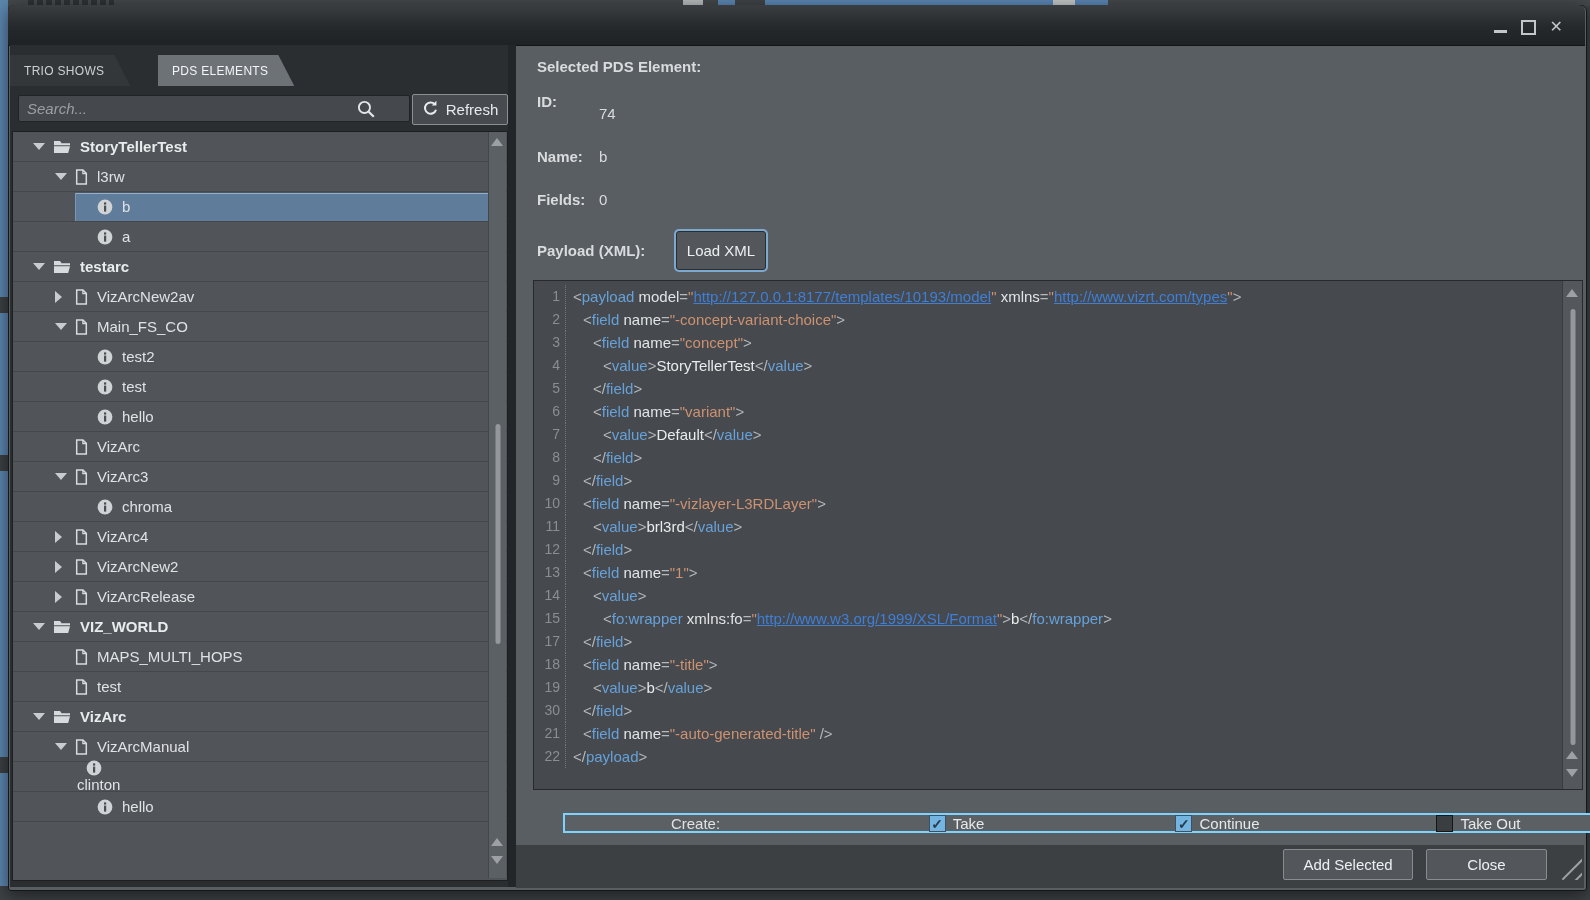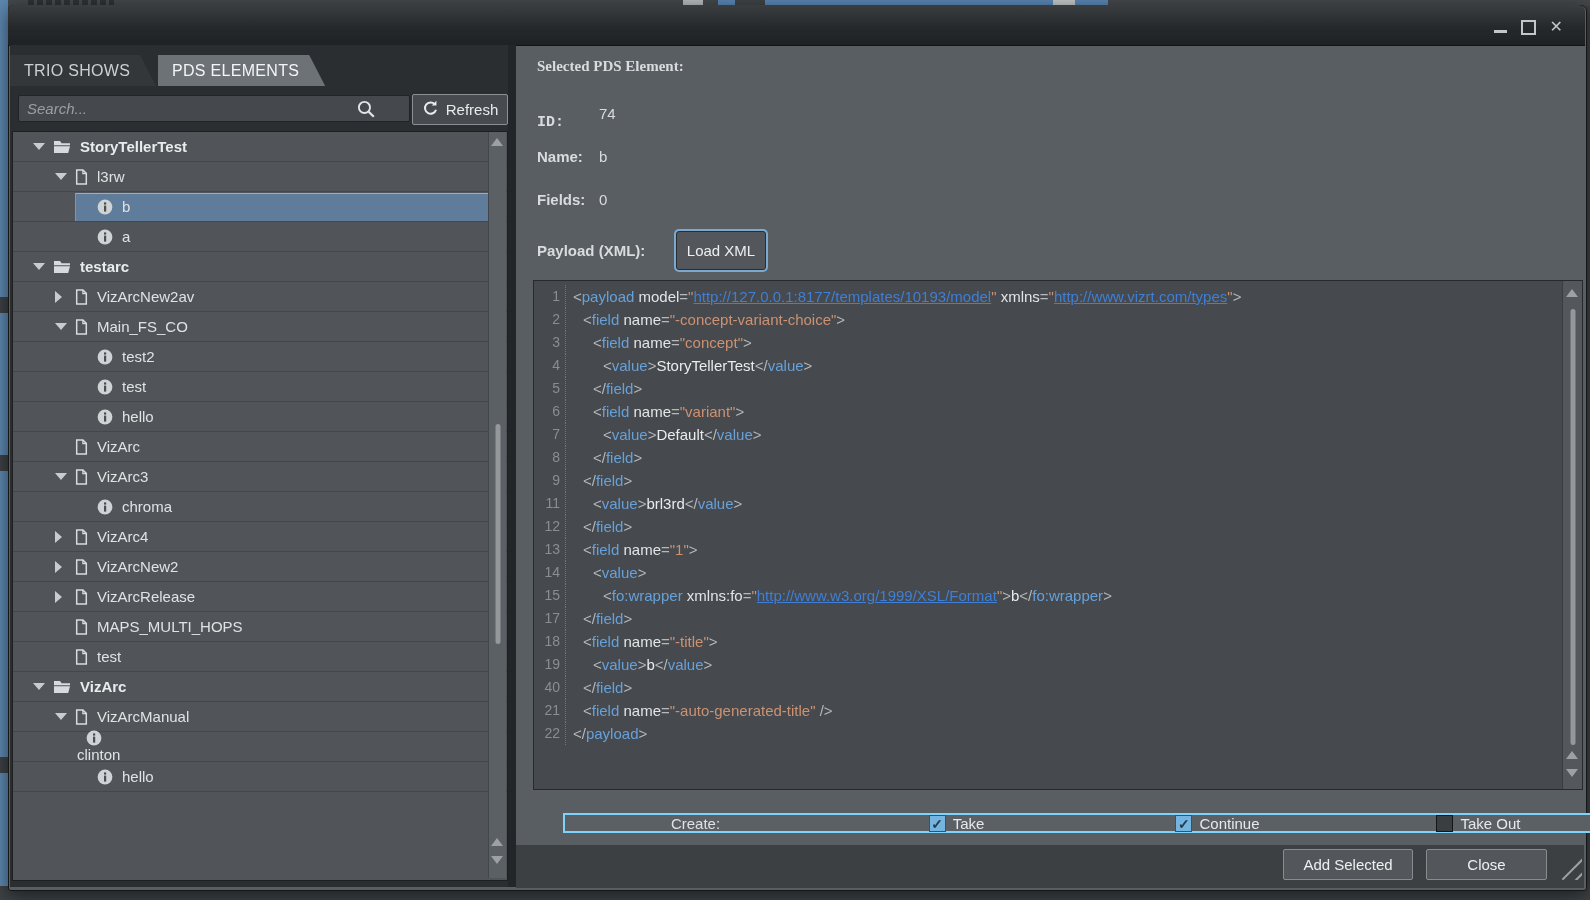--- a/index.html
+++ b/index.html
@@ -22,21 +22,21 @@
   .titlebar{left:8px;top:5px;width:1577px;height:40px;border-radius:6px 6px 0 0;
             background:linear-gradient(#3a3e41,#26292c 55%,#1f2224);border-bottom:1px solid #121415;}
   .winbtns{right:22px;top:14px;display:flex;gap:14px;align-items:center;position:absolute;}
   .wbtn{color:#c3c6c8;font-size:16px;line-height:16px;cursor:default;}
   .wbtn.min{width:13px;height:3px;background:#c3c6c8;margin-top:9px;}
   .wbtn.max{width:11px;height:11px;border:2px solid #c3c6c8;}
 
   
   .left-col{left:10px;top:45px;width:498px;height:842px;background:#2b2e31;border-right:1px solid #1c1e20;}
   .tab{position:absolute;top:55px;height:31px;display:flex;align-items:center;padding:0 26px 0 14px;
-       font-size:16px;letter-spacing:.3px;clip-path:polygon(0 0,calc(100% - 16px) 0,100% 100%,0 100%);}
+       font-size:12px;letter-spacing:.3px;clip-path:polygon(0 0,calc(100% - 16px) 0,100% 100%,0 100%);}
   .tab.inactive{background:#33373a;color:#ccd0d2;}
   .tab.active{background:#6d7276;color:#f3f5f6;}
 
   .search-input{left:18px;top:95px;width:352px;height:25px;background:#45494d;border:1px solid #212427;
       border-radius:2px;color:#d7d9db;font-size:15px;font-style:italic;padding:0 30px 0 8px;outline:none;}
   .search-input::placeholder{color:#9b9fa2;}
   .search-ico{left:356px;top:99px;width:20px;height:20px;}
   .refresh-btn{left:412px;top:94px;width:94px;height:29px;background:#474b4f;border:1px solid #8b8f92;
       border-radius:2px;display:flex;align-items:center;justify-content:center;gap:7px;color:#e8eaeb;font-size:15px;}
 
@@ -352,20 +352,34 @@
           </span>
           <span class="ticon">
             <svg width="13" height="16" viewBox="0 0 13 16">
               <path d="M1.7 1h6.2l3.4 3.4V15H1.7z" fill="none" stroke="#d8dbdd" stroke-width="1.5"></path>
               <path d="M7.9 1v3.6h3.4" fill="none" stroke="#d8dbdd" stroke-width="1.3"></path>
             </svg>
           </span>
           <span class="tlabel">VizArcRelease</span>
         </div>
       </div>
+      <div class="trow bold">
+        <div class="cnt" style="padding-left: 20px;">
+          <span class="exp">
+            <span class="t-open"></span>
+          </span>
+          <span class="ticon">
+            <svg width="18" height="14" viewBox="0 0 18 14">
+              <path d="M1 1h6l1.6 2.2H17v2H1z" fill="#d8dbdd"></path>
+              <path d="M1 6.2h16L15.2 13H1z" fill="#d8dbdd"></path>
+            </svg>
+          </span>
+          <span class="tlabel">VIZ_WORLD</span>
+        </div>
+      </div>
       <div class="trow">
         <div class="cnt" style="padding-left: 42px;">
           <span class="exp"></span>
           <span class="ticon">
             <svg width="13" height="16" viewBox="0 0 13 16">
               <path d="M1.7 1h6.2l3.4 3.4V15H1.7z" fill="none" stroke="#d8dbdd" stroke-width="1.5"></path>
               <path d="M7.9 1v3.6h3.4" fill="none" stroke="#d8dbdd" stroke-width="1.3"></path>
             </svg>
           </span>
           <span class="tlabel">MAPS_MULTI_HOPS</span>
@@ -441,50 +455,51 @@
 
   <div class="abs sbar" style="left:488px;top:132px;width:17px;height:746px;">
     <div class="arr-up" style="position:absolute;left:2px;top:6px;"></div>
     <div class="thumb" style="top:292px;height:220px;"></div>
     <div class="arr-up" style="position:absolute;left:2px;top:706px;"></div>
     <div class="arr-down" style="position:absolute;left:2px;top:724px;"></div>
   </div>
 
   <div class="abs divider"></div>
 
-  <div class="abs rlabel" style="left:537px;top:58px;font-family:Liberation Serif, serif;">Selected PDS Element:</div>
-  <div class="abs rlabel" style="left:537px;top:114px;font-family:Liberation Mono, monospace;">ID:</div>
+  <div class="abs rlabel" style="left:537px;top:58px;">Selected PDS Element:</div>
+  <div class="abs rlabel" style="left:537px;top:93px;">ID:</div>
   <div class="abs rvalue" style="left:599px;top:105px;">74</div>
   <div class="abs rlabel" style="left:537px;top:148px;">Name:</div>
   <div class="abs rvalue" style="left:599px;top:148px;">b</div>
   <div class="abs rlabel" style="left:537px;top:191px;">Fields:</div>
   <div class="abs rvalue" style="left:599px;top:191px;">0</div>
   <div class="abs rlabel" style="left:537px;top:242px;">Payload (XML):</div>
   <div class="abs loadxml">Load XML</div>
 
   <div class="abs xmlpanel">
     <div class="xbody" id="xmlbody">
         <div class="xline"><span class="lnum">1</span><span style="padding-left: 0px;"><span class="tok-p">&lt;</span><span class="tok-tag">payload</span><span class="tok-attr"> model</span><span class="tok-p">=</span><span class="tok-str">"</span><span class="tok-link">http://127.0.0.1:8177/templates/10193/model</span><span class="tok-str">"</span><span class="tok-attr"> xmlns</span><span class="tok-p">=</span><span class="tok-str">"</span><span class="tok-link">http://www.vizrt.com/types</span><span class="tok-str">"</span><span class="tok-p">&gt;</span></span></div>
         <div class="xline"><span class="lnum">2</span><span style="padding-left: 10px;"><span class="tok-p">&lt;</span><span class="tok-tag">field</span><span class="tok-attr"> name</span><span class="tok-p">=</span><span class="tok-str">"-concept-variant-choice"</span><span class="tok-p">&gt;</span></span></div>
         <div class="xline"><span class="lnum">3</span><span style="padding-left: 20px;"><span class="tok-p">&lt;</span><span class="tok-tag">field</span><span class="tok-attr"> name</span><span class="tok-p">=</span><span class="tok-str">"concept"</span><span class="tok-p">&gt;</span></span></div>
         <div class="xline"><span class="lnum">4</span><span style="padding-left: 30px;"><span class="tok-p">&lt;</span><span class="tok-tag">value</span><span class="tok-p">&gt;</span><span class="tok-txt">StoryTellerTest</span><span class="tok-p">&lt;/</span><span class="tok-tag">value</span><span class="tok-p">&gt;</span></span></div>
         <div class="xline"><span class="lnum">5</span><span style="padding-left: 20px;"><span class="tok-p">&lt;/</span><span class="tok-tag">field</span><span class="tok-p">&gt;</span></span></div>
         <div class="xline"><span class="lnum">6</span><span style="padding-left: 20px;"><span class="tok-p">&lt;</span><span class="tok-tag">field</span><span class="tok-attr"> name</span><span class="tok-p">=</span><span class="tok-str">"variant"</span><span class="tok-p">&gt;</span></span></div>
         <div class="xline"><span class="lnum">7</span><span style="padding-left: 30px;"><span class="tok-p">&lt;</span><span class="tok-tag">value</span><span class="tok-p">&gt;</span><span class="tok-txt">Default</span><span class="tok-p">&lt;/</span><span class="tok-tag">value</span><span class="tok-p">&gt;</span></span></div>
         <div class="xline"><span class="lnum">8</span><span style="padding-left: 20px;"><span class="tok-p">&lt;/</span><span class="tok-tag">field</span><span class="tok-p">&gt;</span></span></div>
         <div class="xline"><span class="lnum">9</span><span style="padding-left: 10px;"><span class="tok-p">&lt;/</span><span class="tok-tag">field</span><span class="tok-p">&gt;</span></span></div>
+        <div class="xline"><span class="lnum">10</span><span style="padding-left: 10px;"><span class="tok-p">&lt;</span><span class="tok-tag">field</span><span class="tok-attr"> name</span><span class="tok-p">=</span><span class="tok-str">"-vizlayer-L3RDLayer"</span><span class="tok-p">&gt;</span></span></div>
         <div class="xline"><span class="lnum">11</span><span style="padding-left: 20px; text-align: center;"><span class="tok-p">&lt;</span><span class="tok-tag">value</span><span class="tok-p">&gt;</span><span class="tok-txt">brl3rd</span><span class="tok-p">&lt;/</span><span class="tok-tag">value</span><span class="tok-p">&gt;</span></span></div>
         <div class="xline"><span class="lnum">12</span><span style="padding-left: 10px;"><span class="tok-p">&lt;/</span><span class="tok-tag">field</span><span class="tok-p">&gt;</span></span></div>
         <div class="xline"><span class="lnum">13</span><span style="padding-left: 10px;"><span class="tok-p">&lt;</span><span class="tok-tag">field</span><span class="tok-attr"> name</span><span class="tok-p">=</span><span class="tok-str">"1"</span><span class="tok-p">&gt;</span></span></div>
         <div class="xline"><span class="lnum">14</span><span style="padding-left: 20px;"><span class="tok-p">&lt;</span><span class="tok-tag">value</span><span class="tok-p">&gt;</span></span></div>
         <div class="xline"><span class="lnum">15</span><span style="padding-left: 30px;"><span class="tok-p">&lt;</span><span class="tok-tag">fo:wrapper</span><span class="tok-attr"> xmlns:fo</span><span class="tok-p">=</span><span class="tok-str">"</span><span class="tok-link">http://www.w3.org/1999/XSL/Format</span><span class="tok-str">"</span><span class="tok-p">&gt;</span><span class="tok-txt">b</span><span class="tok-p">&lt;/</span><span class="tok-tag">fo:wrapper</span><span class="tok-p">&gt;</span></span></div>
         <div class="xline"><span class="lnum">17</span><span style="padding-left: 10px;"><span class="tok-p">&lt;/</span><span class="tok-tag">field</span><span class="tok-p">&gt;</span></span></div>
         <div class="xline"><span class="lnum">18</span><span style="padding-left: 10px;"><span class="tok-p">&lt;</span><span class="tok-tag">field</span><span class="tok-attr"> name</span><span class="tok-p">=</span><span class="tok-str">"-title"</span><span class="tok-p">&gt;</span></span></div>
         <div class="xline"><span class="lnum">19</span><span style="padding-left: 20px;"><span class="tok-p">&lt;</span><span class="tok-tag">value</span><span class="tok-p">&gt;</span><span class="tok-txt">b</span><span class="tok-p">&lt;/</span><span class="tok-tag">value</span><span class="tok-p">&gt;</span></span></div>
-        <div class="xline"><span class="lnum">40</span><span style="padding-left: 10px;"><span class="tok-p">&lt;/</span><span class="tok-tag">field</span><span class="tok-p">&gt;</span></span></div>
+        <div class="xline"><span class="lnum">30</span><span style="padding-left: 10px;"><span class="tok-p">&lt;/</span><span class="tok-tag">field</span><span class="tok-p">&gt;</span></span></div>
         <div class="xline"><span class="lnum">21</span><span style="padding-left: 10px;"><span class="tok-p">&lt;</span><span class="tok-tag">field</span><span class="tok-attr"> name</span><span class="tok-p">=</span><span class="tok-str">"-auto-generated-title"</span><span class="tok-p"> /&gt;</span></span></div>
         <div class="xline"><span class="lnum">22</span><span style="padding-left: 0px;"><span class="tok-p">&lt;/</span><span class="tok-tag">payload</span><span class="tok-p">&gt;</span></span></div>
       </div>
     <div class="xml-sbar">
       <div class="arr-up" style="position:absolute;left:3px;top:8px;"></div>
       <div class="thumb" style="top:28px;height:436px;"></div>
       <div class="arr-up" style="position:absolute;left:3px;top:470px;"></div>
       <div class="arr-down" style="position:absolute;left:3px;top:488px;"></div>
     </div>
   </div>

